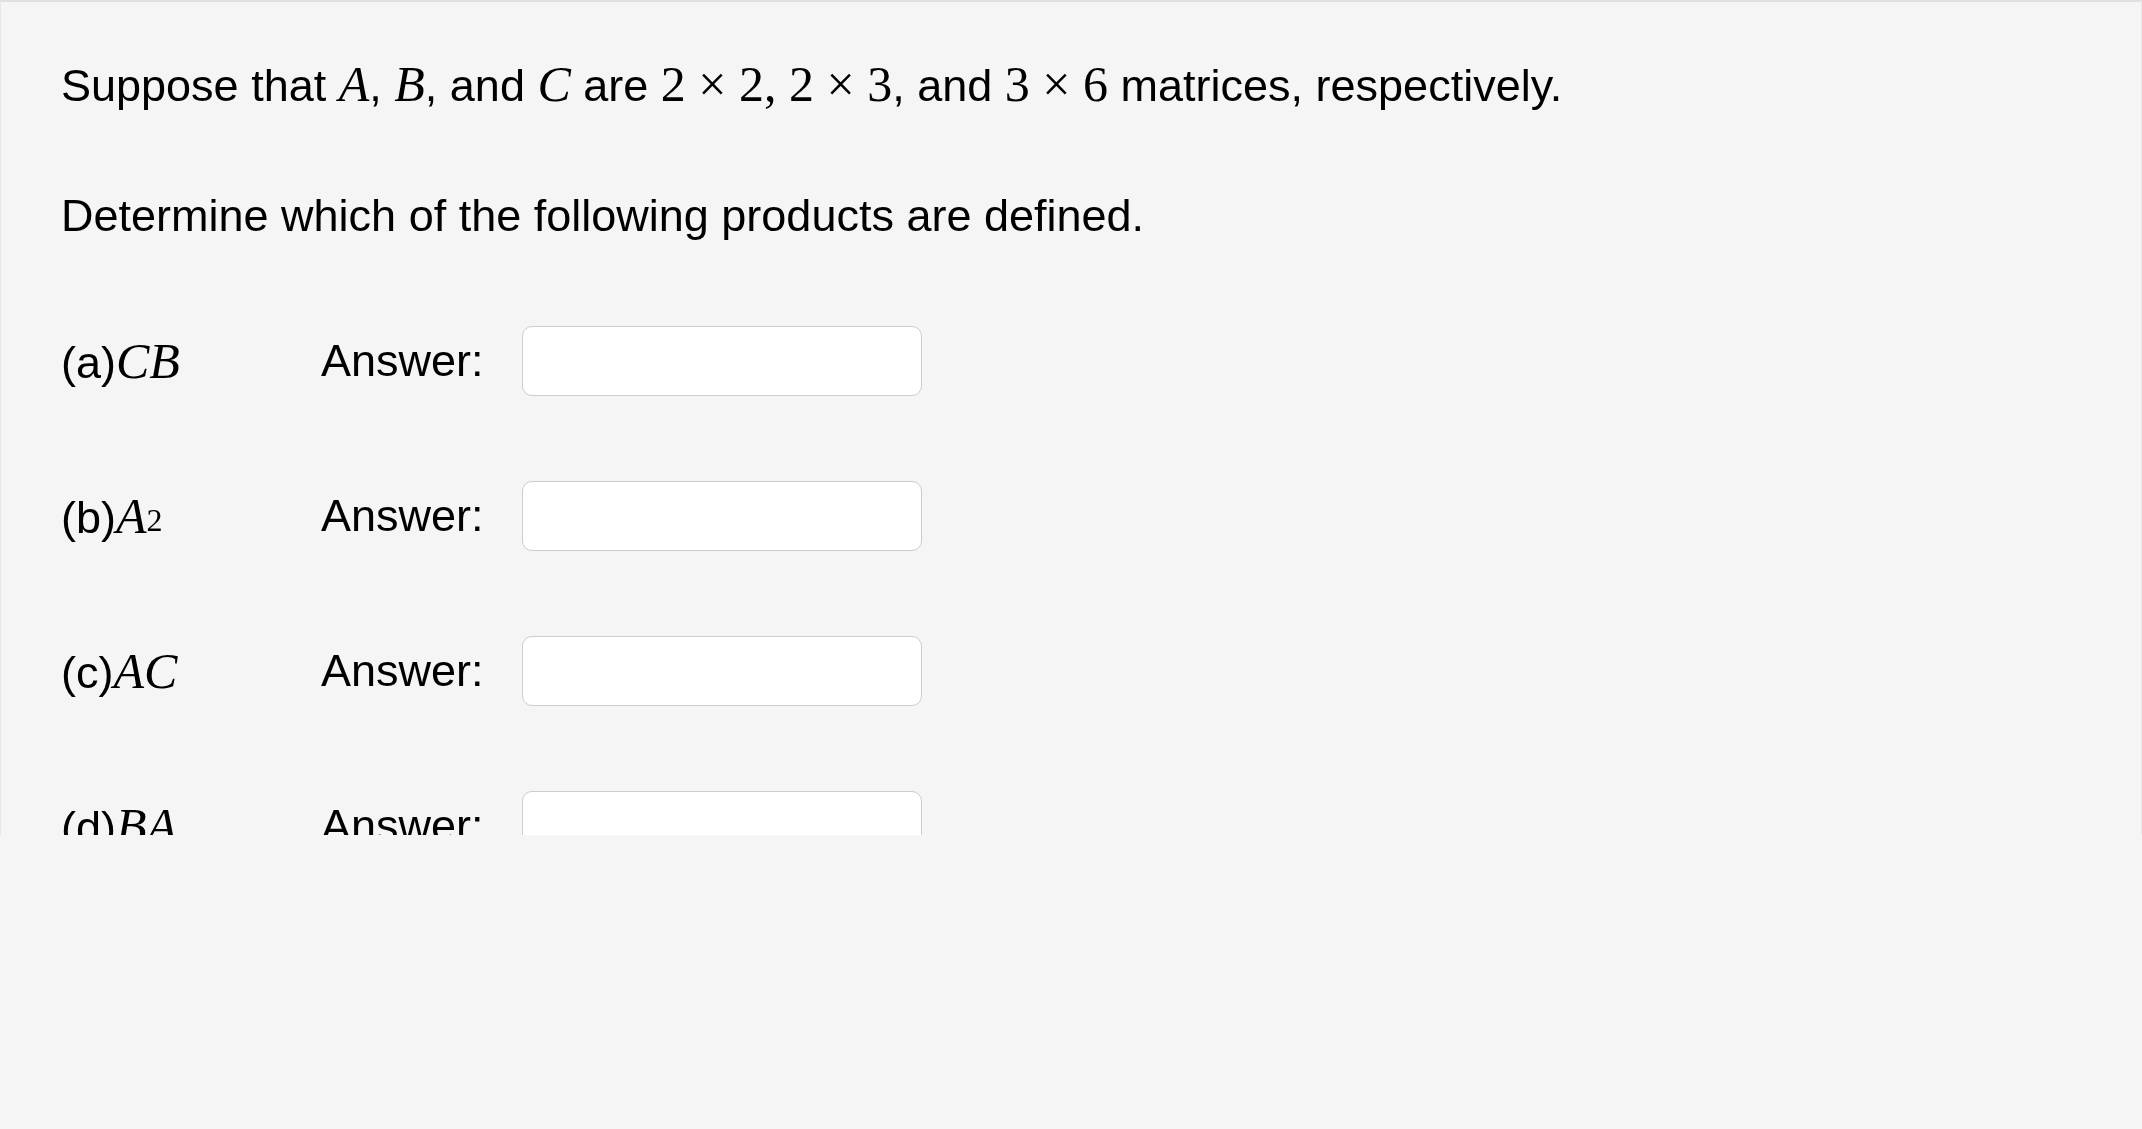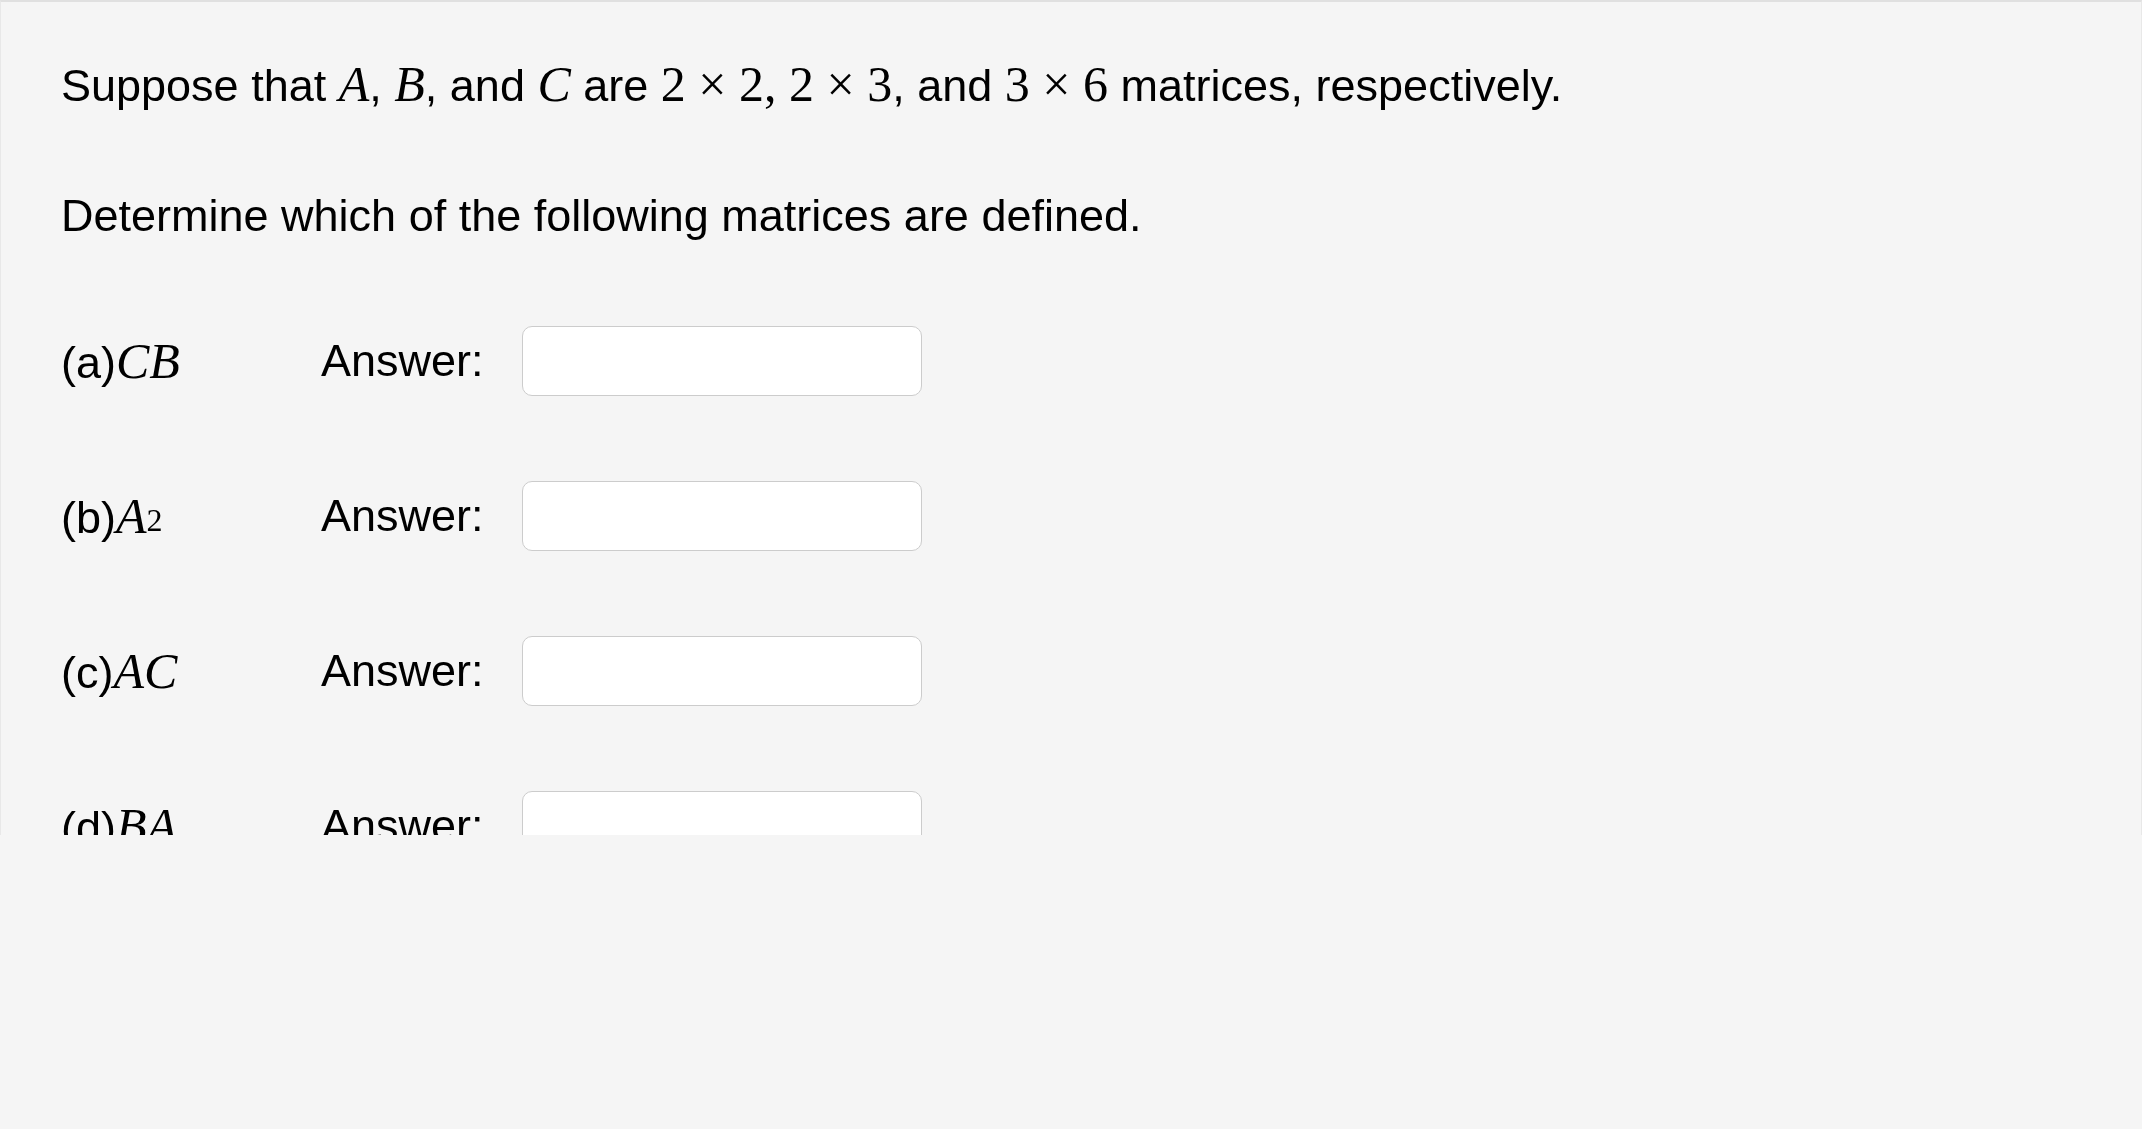--- a/index.html
+++ b/index.html
@@ -81,21 +81,21 @@
   </style>
 </head>
 <body>
 
 <div class="container">
 
   <p class="intro-line1">
     <span>Suppose that </span><span class="math-it">A</span><span>, </span><span class="math-it">B</span><span>, and </span><span class="math-it">C</span><span> are </span><span class="math-rm">2</span><span class="math-rm"> × </span><span class="math-rm">2</span><span class="math-rm">, </span><span class="math-rm">2</span><span class="math-rm"> × </span><span class="math-rm">3</span><span>, and </span><span class="math-rm">3</span><span class="math-rm"> × </span><span class="math-rm">6</span><span> matrices, respectively.</span>
   </p>
 
-  <p class="intro-line2">Determine which of the following matrices are defined.</p>
+  <p class="intro-line2">Determine which of the following products are defined.</p>
 
   <div class="question-row">
     <div class="part-label">
       <span>(a) </span>
       <span class="math-it">C</span>
         <span class="math-it">B</span>
     </div>
     <span class="answer-label">Answer:</span>
     <input type="text" class="answer-input" value="" style="">
   </div>

